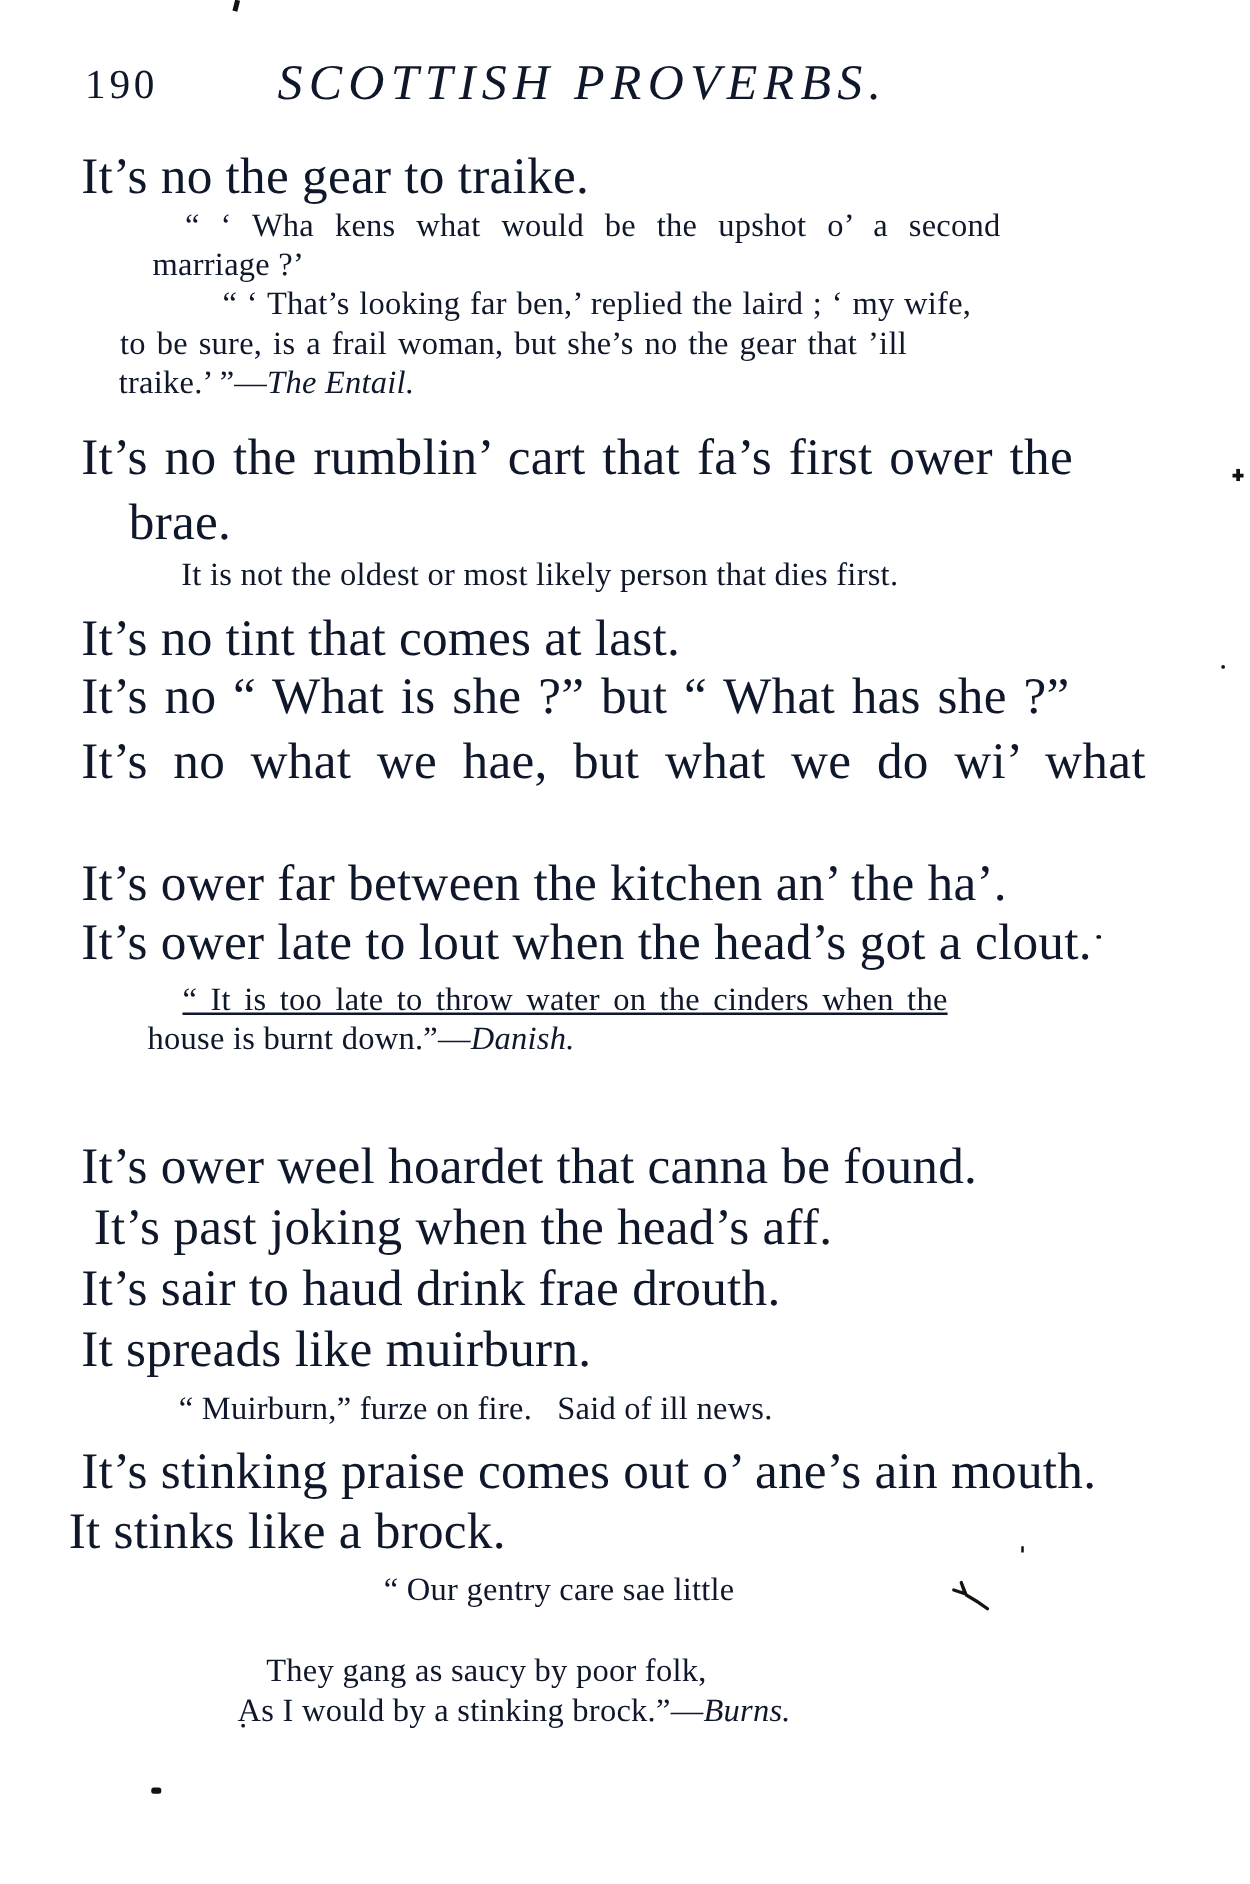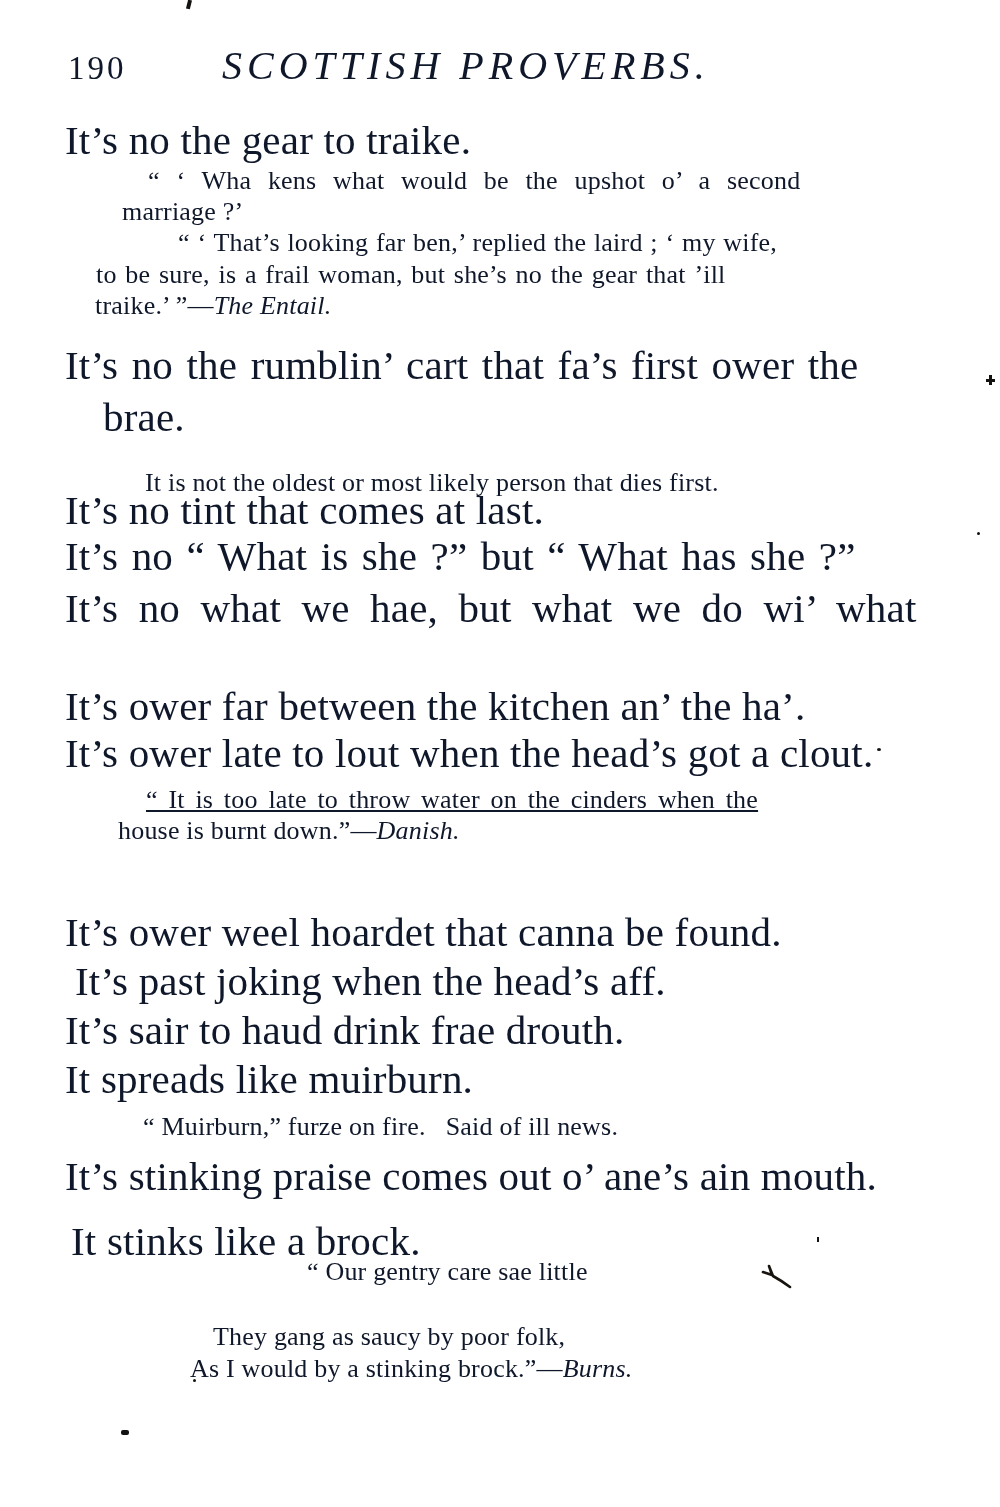--- a/index.html
+++ b/index.html
@@ -34,39 +34,39 @@
 
   <div class="t big" style="left:65px;top:120px;">It’s no the gear to traike.</div>
   <div class="t sm ws10" style="left:148px;top:168px;">“ ‘ Wha kens what would be the upshot o’ a second</div>
   <div class="t sm" style="left:122px;top:199px;">marriage ?’</div>
   <div class="t sm ws1" style="left:149px;top:230px;margin-left:29px;">“ ‘ That’s looking far ben,’ replied the laird ; ‘ my wife,</div>
   <div class="t sm ws2" style="left:96px;top:262px;">to be sure, is a frail woman, but she’s no the gear that ’ill</div>
   <div class="t sm" style="left:95px;top:293px;"><span>traike.’ ”—</span><span class="it">The Entail.</span></div>
 
   <div class="t big ws3" style="left:65px;top:345px;">It’s no the rumblin’ cart that fa’s first ower the</div>
   <div class="t big" style="left:103px;top:397px;">brae.</div>
-  <div class="t sm" style="left:145px;top:470px;">It is not the oldest or most likely person that dies first.</div>
+  <div class="t sm" style="left:145px;top:447px;">It is not the oldest or most likely person that dies first.</div>
 
   <div class="t big ws3" style="left:65px;top:536px;">It’s no “ What is she ?” but “ What has she ?”</div>
   <div class="t big" style="left:65px;top:490px;">It’s no tint that comes at last.</div>
   <div class="t big ws10" style="left:65px;top:588px;">It’s no what we hae, but what we do wi’ what</div>
   <div class="t big" style="left:65px;top:686px;">It’s ower far between the kitchen an’ the ha’.</div>
   <div class="t big" style="left:65px;top:733px;">It’s ower late to lout when the head’s got a clout.</div>
 
   <div class="t sm ws4" style="left:146px;top:787px;">“ It is too late to throw water on the cinders when the</div>
   <div class="t sm" style="left:118px;top:818px;"><span>house is burnt down.”—</span><span class="it">Danish.</span></div>
 
   <div class="t big" style="left:65px;top:912px;">It’s ower weel hoardet that canna be found.</div>
   <div class="t big" style="left:65px;top:961px;margin-left:10px;">It’s past joking when the head’s aff.</div>
   <div class="t big" style="left:65px;top:1010px;">It’s sair to haud drink frae drouth.</div>
   <div class="t big" style="left:65px;top:1059px;">It spreads like muirburn.</div>
   <div class="t sm" style="left:143px;top:1114px;">“ Muirburn,” furze on fire.   Said of ill news.</div>
 
   <div class="t big" style="left:65px;top:1156px;">It’s stinking praise comes out o’ ane’s ain mouth.</div>
-  <div class="t big" style="left:71px;top:1204px;margin-top:17px;">It stinks like a brock.</div>
+  <div class="t big" style="left:55px;top:1204px;">It stinks like a brock.</div>
 
   <div class="t sm" style="left:307px;top:1259px;">“ Our gentry care sae little</div>
   <div class="t sm" style="left:189px;top:1324px;margin-left:24px;">They gang as saucy by poor folk,</div>
   <div class="t sm" style="left:190px;top:1356px;"><span>As I would by a stinking brock.”—</span><span class="it">Burns.</span></div>
 
   <div class="mark" style="left:187px;top:0;width:4px;height:9px;transform:rotate(14deg);"></div>
   <svg style="left:985px;top:375px;" width="10" height="10" viewBox="0 0 10 10">
       <path d="M4 0h3v4h3v3H7v3H4V7H1V4h3z" fill="#141210"></path>
     </svg>
   <div class="mark dot" style="left:977px;top:532px;width:3px;height:3px;"></div>

